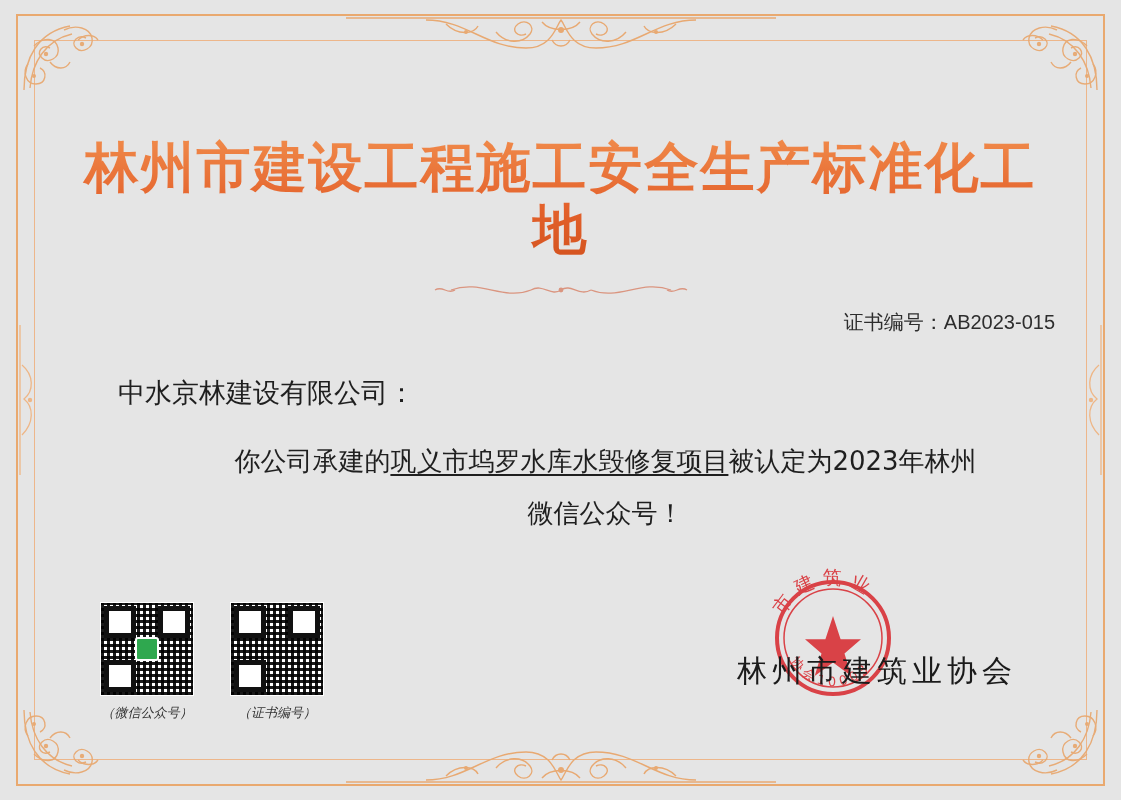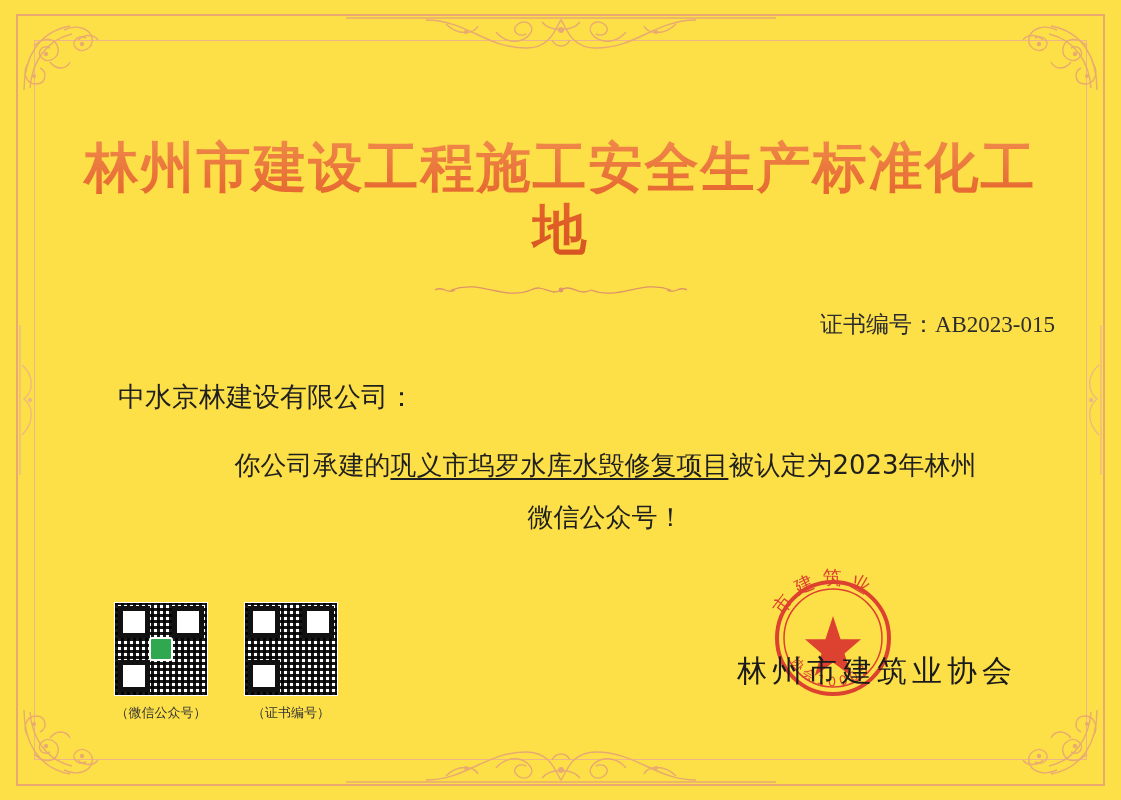--- a/index.html
+++ b/index.html
@@ -11,21 +11,21 @@
     width: 1121px;
     height: 800px;
     overflow: hidden;
     font-family: "Liberation Sans", sans-serif;
   }
 
   .certificate {
     position: relative;
     width: 1121px;
     height: 800px;
-    background: #fde047;
+    background: #e5e5e5;
     box-sizing: border-box;
   }
 
   
   .border-outer {
     position: absolute;
     left: 16px;
     top: 14px;
     right: 16px;
     bottom: 14px;
@@ -110,23 +110,23 @@
     height: 26px;
     color: #d9886f;
     opacity: .85;
   }
   .divider svg { width:100%; height:100%; display:block; }
 
   .cert-no {
     margin-top: 6px;
     text-align: right;
     padding-right: 6px;
-    font-size: 23px;
+    font-size: 20px;
     color: #2d2d2d;
-    font-family: Liberation Serif, serif;
+    font-family: Liberation Sans, sans-serif;
   }
 
   .recipient {
     margin-top: 39px;
     padding-left: 58px;
     font-size: 27px;
     color: #1f1f1f;
     font-family: "DejaVu Sans", "Liberation Sans", sans-serif;
   }
 
@@ -147,24 +147,25 @@
   .footer {
     position: absolute;
     left: 0;
     right: 0;
     bottom: 8px;
     height: 170px;
   }
 
   .qr-group {
     position: absolute;
-    left: 54px;
+    left: 40px;
     bottom: 18px;
     display: flex;
     gap: 36px;
+    font-style: italic;
   }
   .qr-item { text-align: center; }
   .qr-code {
     width: 92px;
     height: 92px;
     background-color: #ffffff;
     background-image:
       repeating-linear-gradient(90deg, #1a1a1a 0 3px, transparent 3px 6px),
       repeating-linear-gradient(0deg, #1a1a1a 0 3px, transparent 3px 6px);
     background-blend-mode: multiply;

